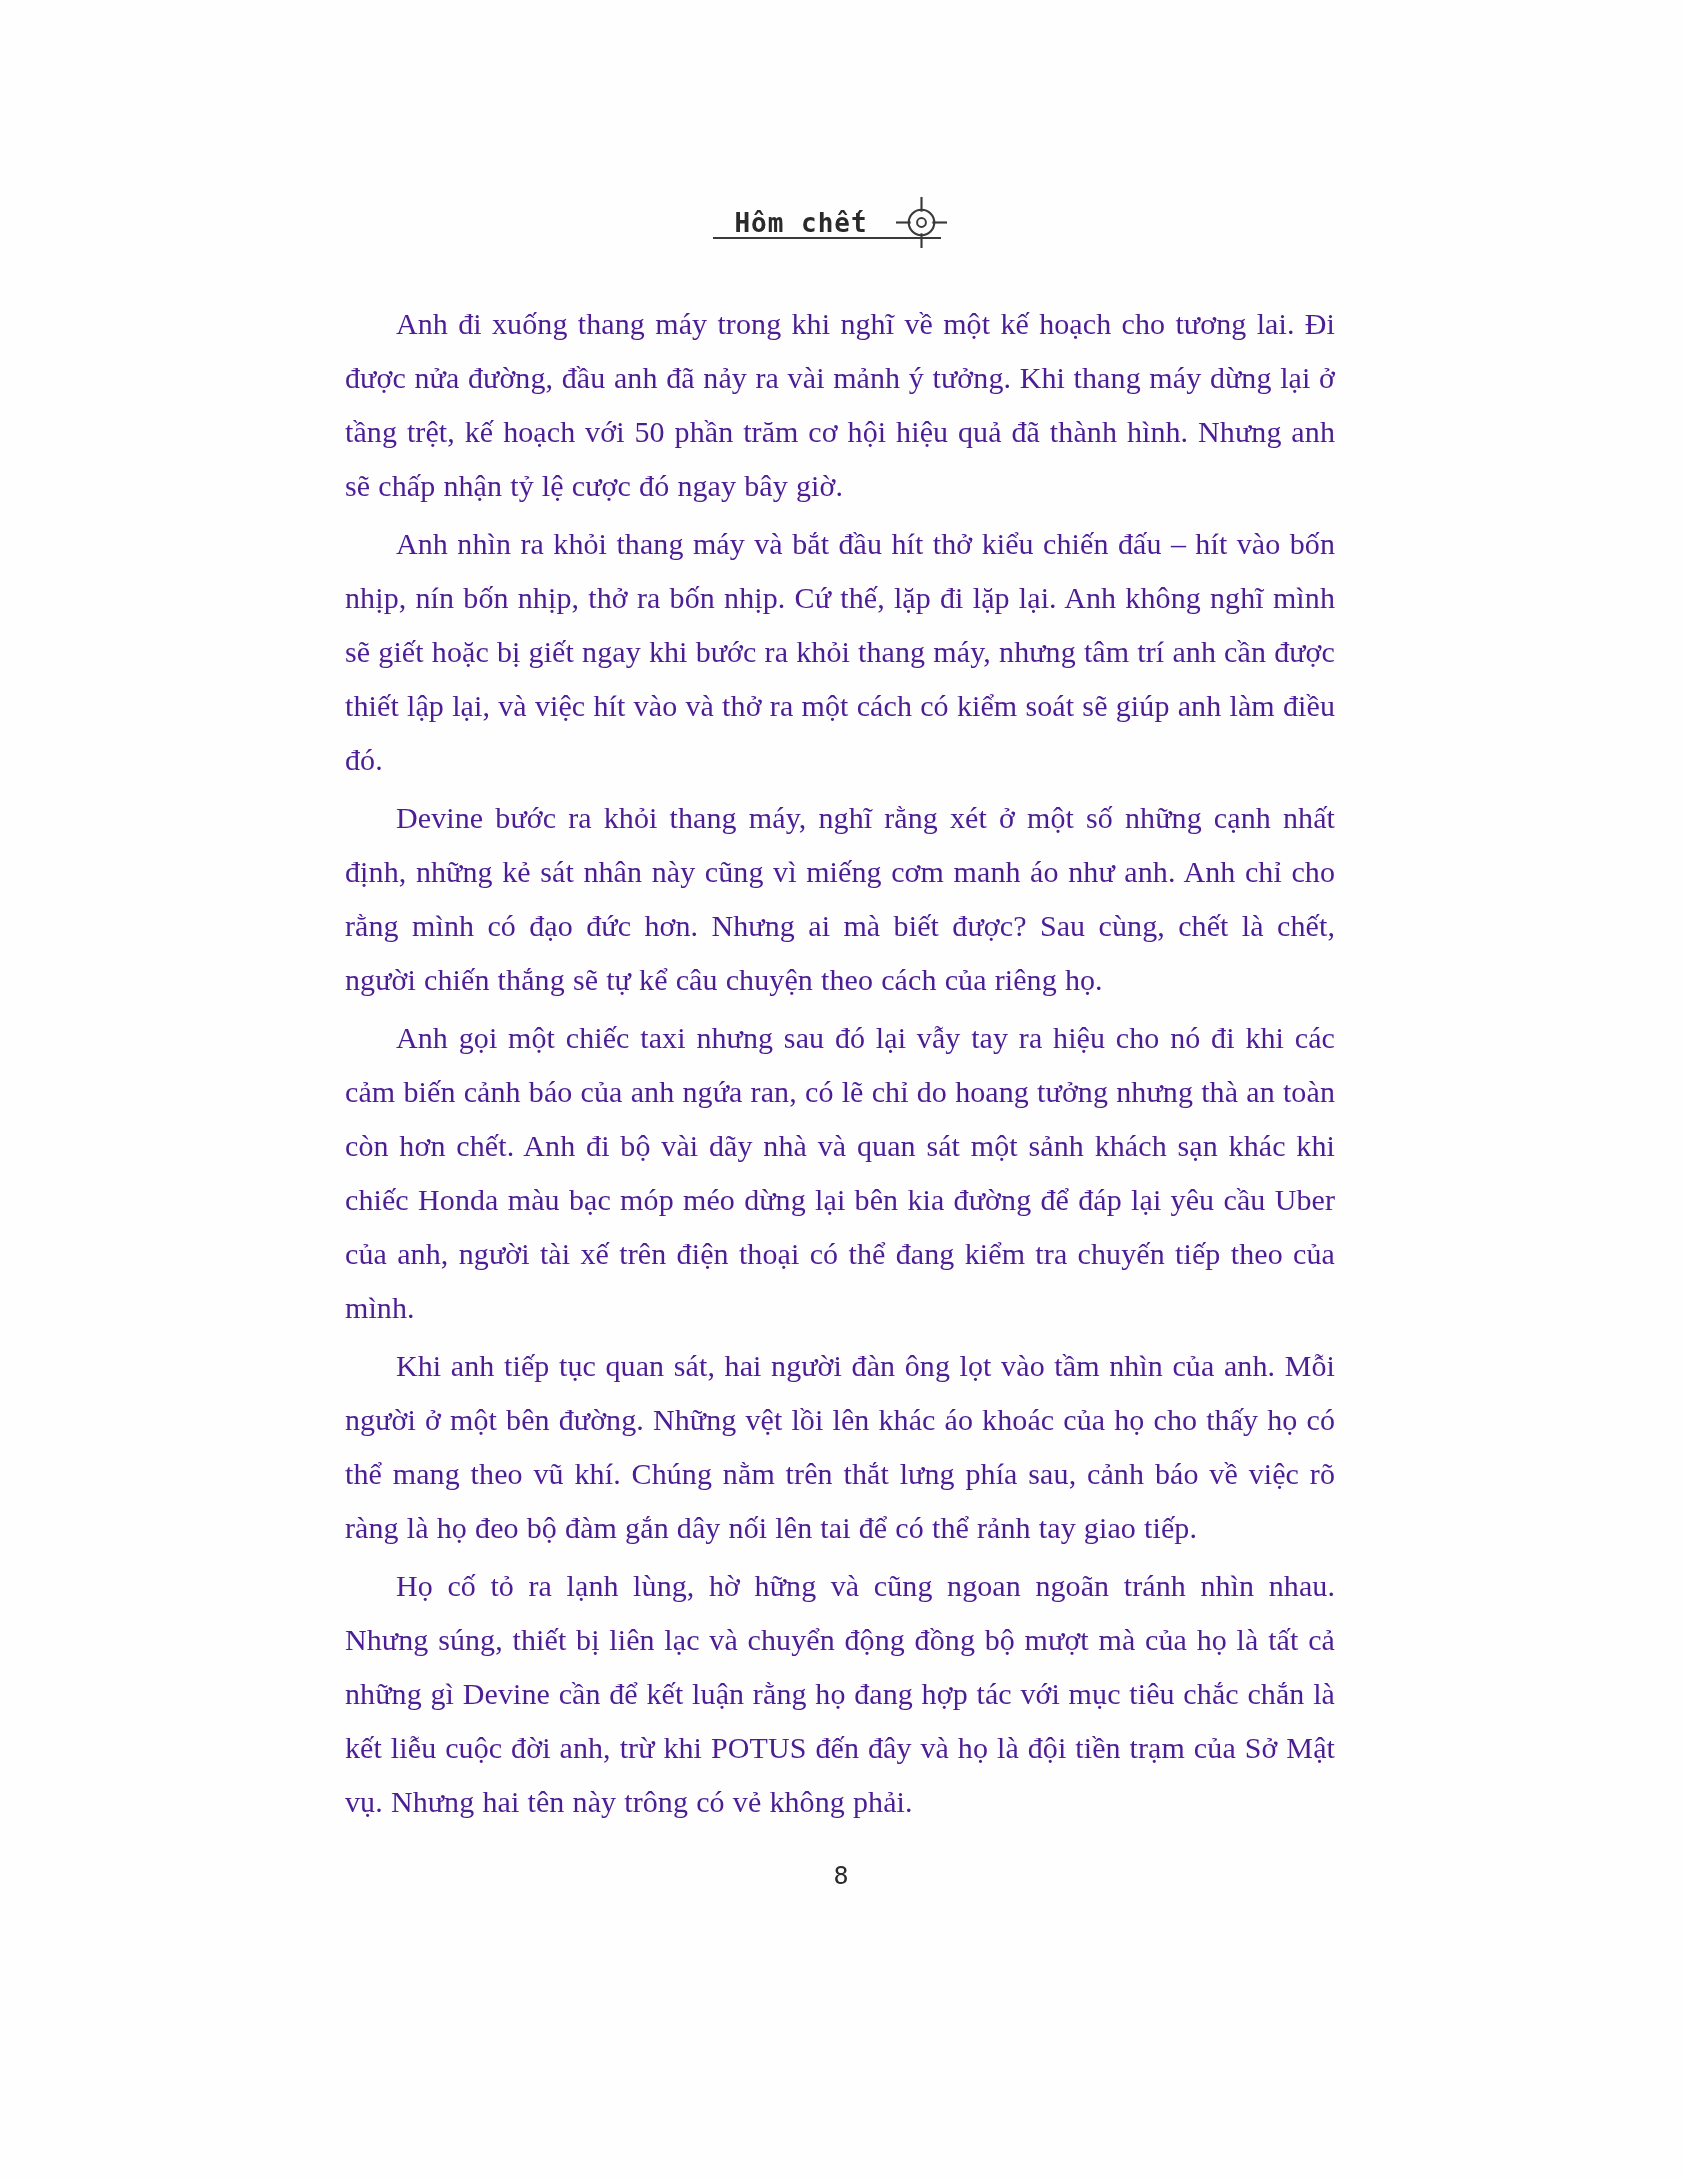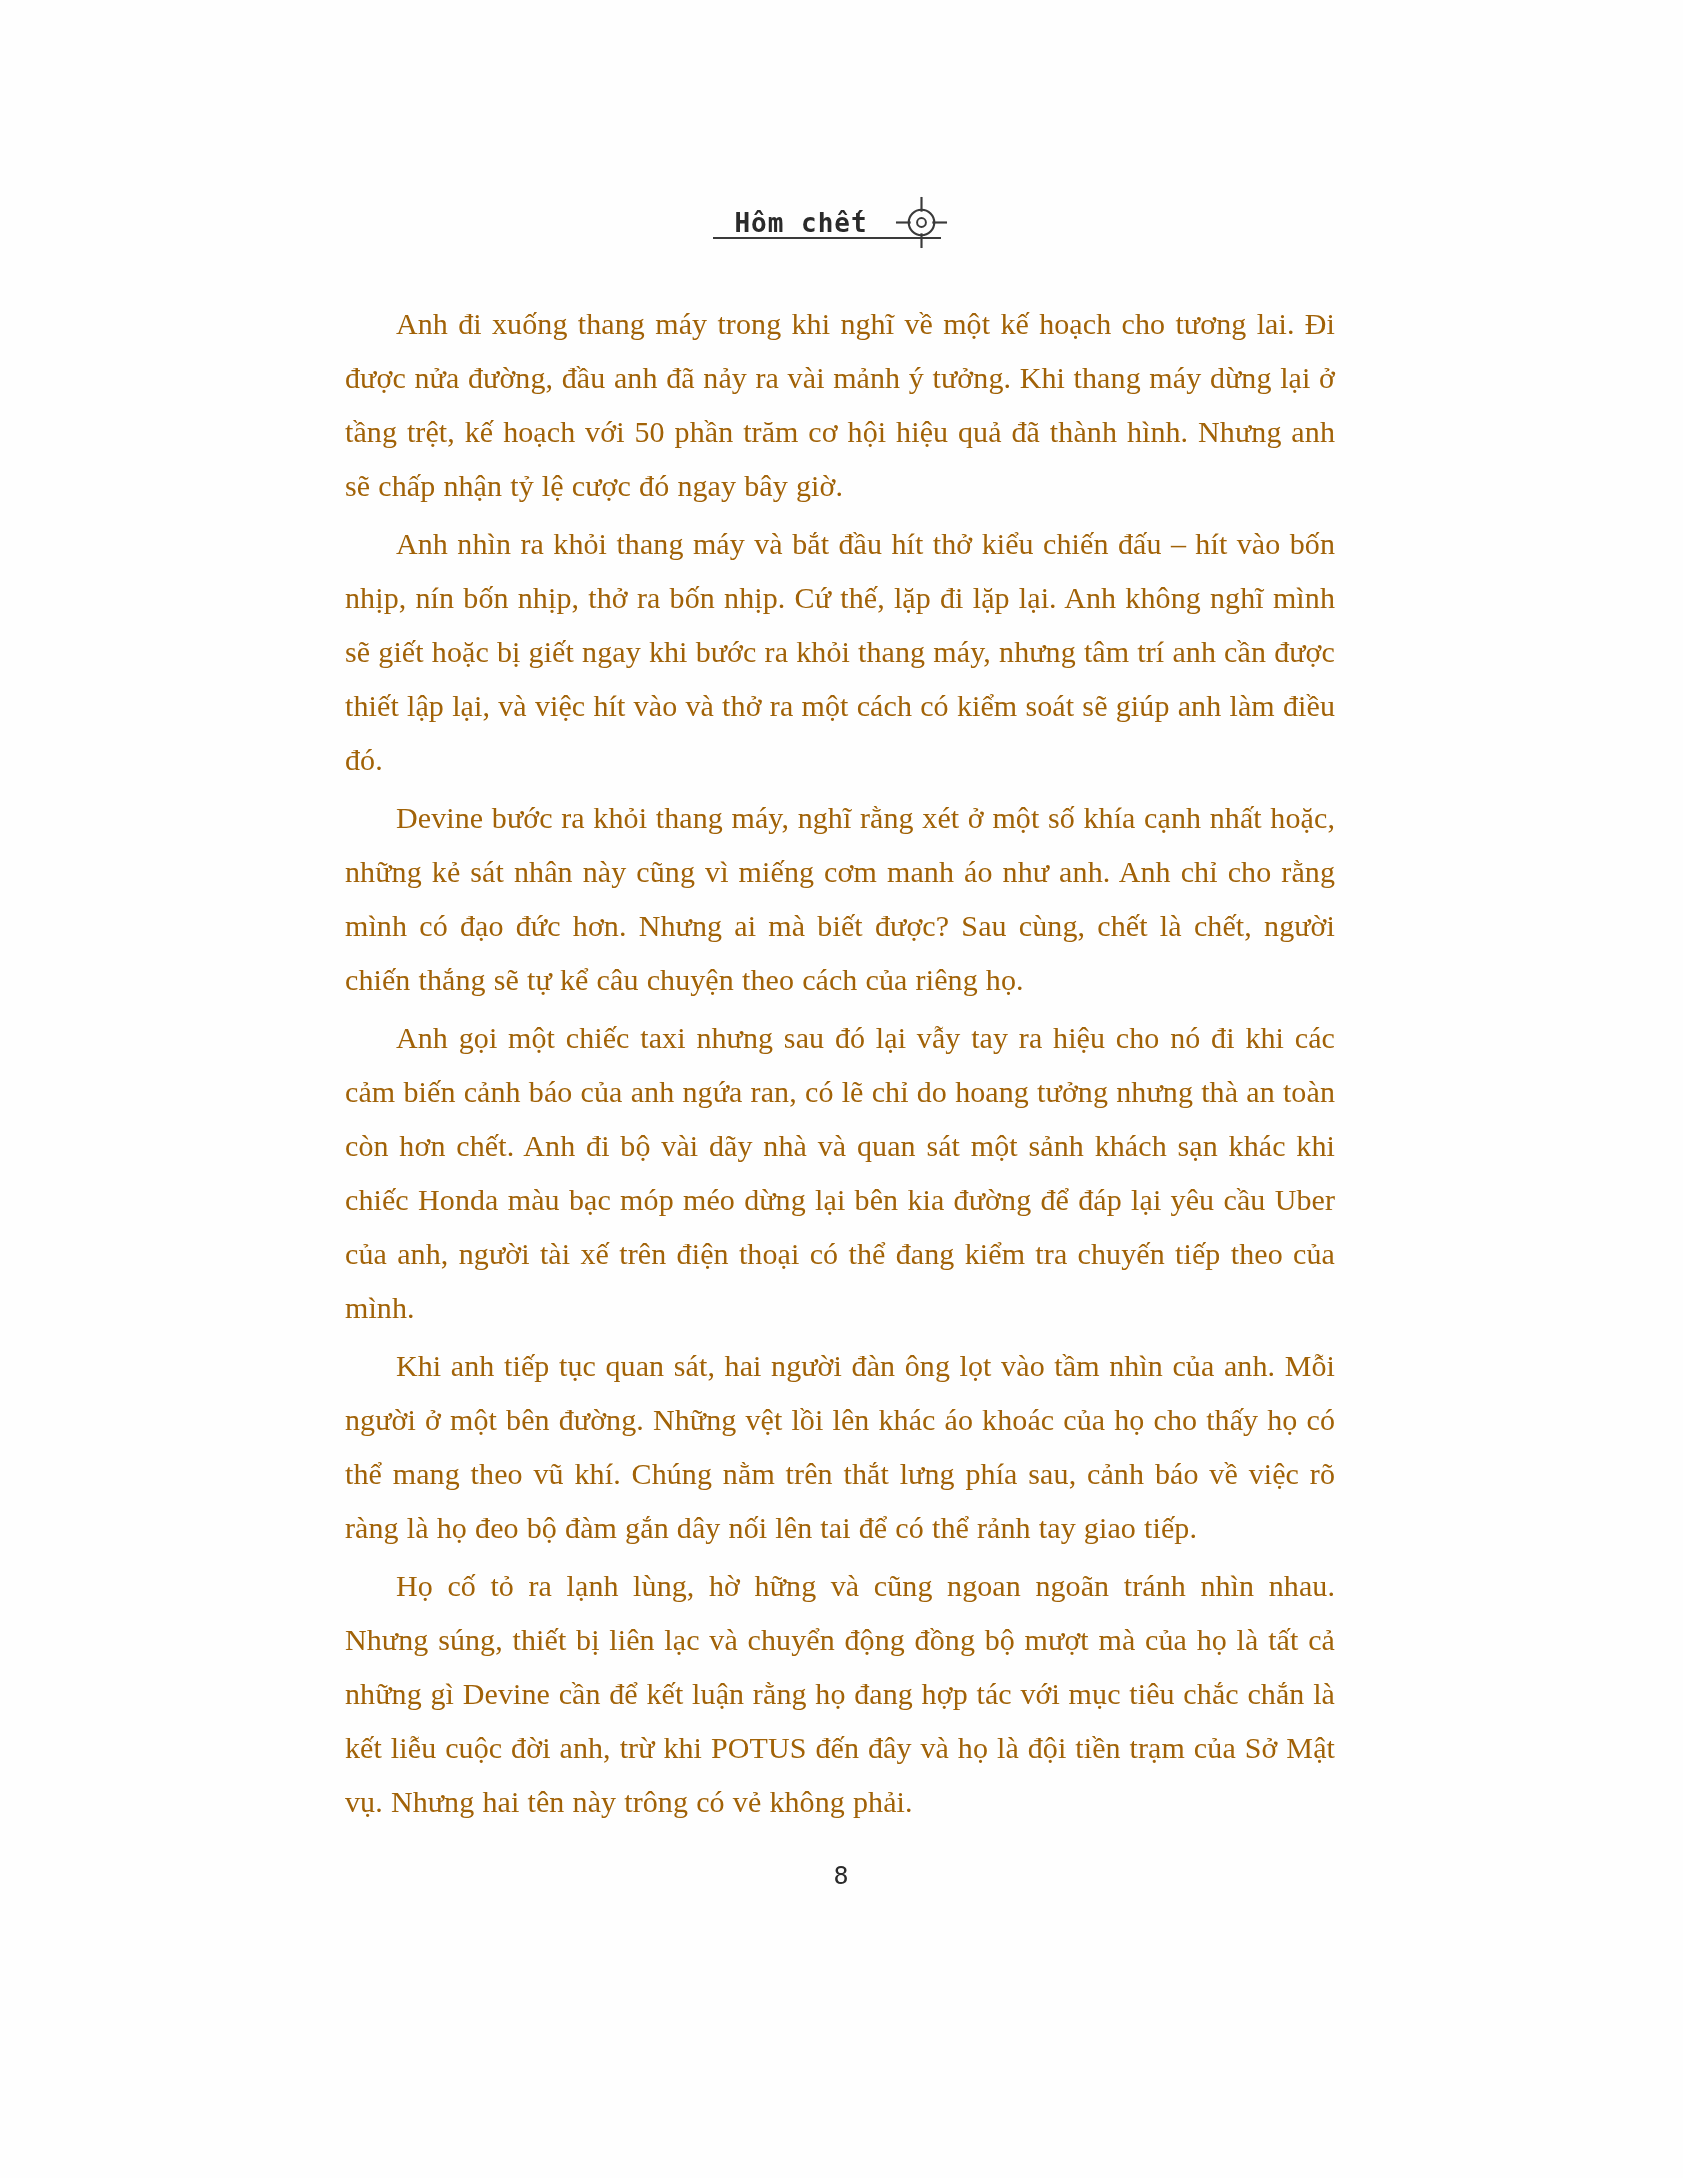--- a/index.html
+++ b/index.html
@@ -67,21 +67,21 @@
     top: 297px;
     width: 990px;
   }
   p.para {
     margin: 0 0 4px 0;
     text-indent: 51px;
     font-size: 30px;
     line-height: 54px;
     text-align: justify;
     text-justify: inter-word;
-    color: #a16207;
+    color: #4c1d95;
     letter-spacing: 0.1px;
     word-spacing: 0.5px;
   }
 
   
   .folio {
     position: absolute;
     left: 0;
     top: 1861px;
     width: 1683px;
@@ -108,21 +108,21 @@
         <line x1="2" y1="28" x2="17" y2="28" stroke="#3a3a3a" stroke-width="2.2"></line>
         <line x1="39" y1="28" x2="54" y2="28" stroke="#3a3a3a" stroke-width="2.2"></line>
       </svg>
     </span>
   </div>
   <div class="rh-rule"></div>
 
   <div class="content">
     <p class="para">Anh đi xuống thang máy trong khi nghĩ về một kế hoạch cho tương lai. Đi được nửa đường, đầu anh đã nảy ra vài mảnh ý tưởng. Khi thang máy dừng lại ở tầng trệt, kế hoạch với 50 phần trăm cơ hội hiệu quả đã thành hình. Nhưng anh sẽ chấp nhận tỷ lệ cược đó ngay bây giờ.</p>
     <p class="para">Anh nhìn ra khỏi thang máy và bắt đầu hít thở kiểu chiến đấu – hít vào bốn nhịp, nín bốn nhịp, thở ra bốn nhịp. Cứ thế, lặp đi lặp lại. Anh không nghĩ mình sẽ giết hoặc bị giết ngay khi bước ra khỏi thang máy, nhưng tâm trí anh cần được thiết lập lại, và việc hít vào và thở ra một cách có kiểm soát sẽ giúp anh làm điều đó.</p>
-    <p class="para">Devine bước ra khỏi thang máy, nghĩ rằng xét ở một số khía cạnh nhất hoặc, những kẻ sát nhân này cũng vì miếng cơm manh áo như anh. Anh chỉ cho rằng mình có đạo đức hơn. Nhưng ai mà biết được? Sau cùng, chết là chết, người chiến thắng sẽ tự kể câu chuyện theo cách của riêng họ.</p>
+    <p class="para">Devine bước ra khỏi thang máy, nghĩ rằng xét ở một số những cạnh nhất định, những kẻ sát nhân này cũng vì miếng cơm manh áo như anh. Anh chỉ cho rằng mình có đạo đức hơn. Nhưng ai mà biết được? Sau cùng, chết là chết, người chiến thắng sẽ tự kể câu chuyện theo cách của riêng họ.</p>
     <p class="para">Anh gọi một chiếc taxi nhưng sau đó lại vẫy tay ra hiệu cho nó đi khi các cảm biến cảnh báo của anh ngứa ran, có lẽ chỉ do hoang tưởng nhưng thà an toàn còn hơn chết. Anh đi bộ vài dãy nhà và quan sát một sảnh khách sạn khác khi chiếc Honda màu bạc móp méo dừng lại bên kia đường để đáp lại yêu cầu Uber của anh, người tài xế trên điện thoại có thể đang kiểm tra chuyến tiếp theo của mình.</p>
     <p class="para">Khi anh tiếp tục quan sát, hai người đàn ông lọt vào tầm nhìn của anh. Mỗi người ở một bên đường. Những vệt lồi lên khác áo khoác của họ cho thấy họ có thể mang theo vũ khí. Chúng nằm trên thắt lưng phía sau, cảnh báo về việc rõ ràng là họ đeo bộ đàm gắn dây nối lên tai để có thể rảnh tay giao tiếp.</p>
     <p class="para">Họ cố tỏ ra lạnh lùng, hờ hững và cũng ngoan ngoãn tránh nhìn nhau. Nhưng súng, thiết bị liên lạc và chuyển động đồng bộ mượt mà của họ là tất cả những gì Devine cần để kết luận rằng họ đang hợp tác với mục tiêu chắc chắn là kết liễu cuộc đời anh, trừ khi POTUS đến đây và họ là đội tiền trạm của Sở Mật vụ. Nhưng hai tên này trông có vẻ không phải.</p>
   </div>
 
   <div class="folio">8</div>
 
 </div>
 
 

